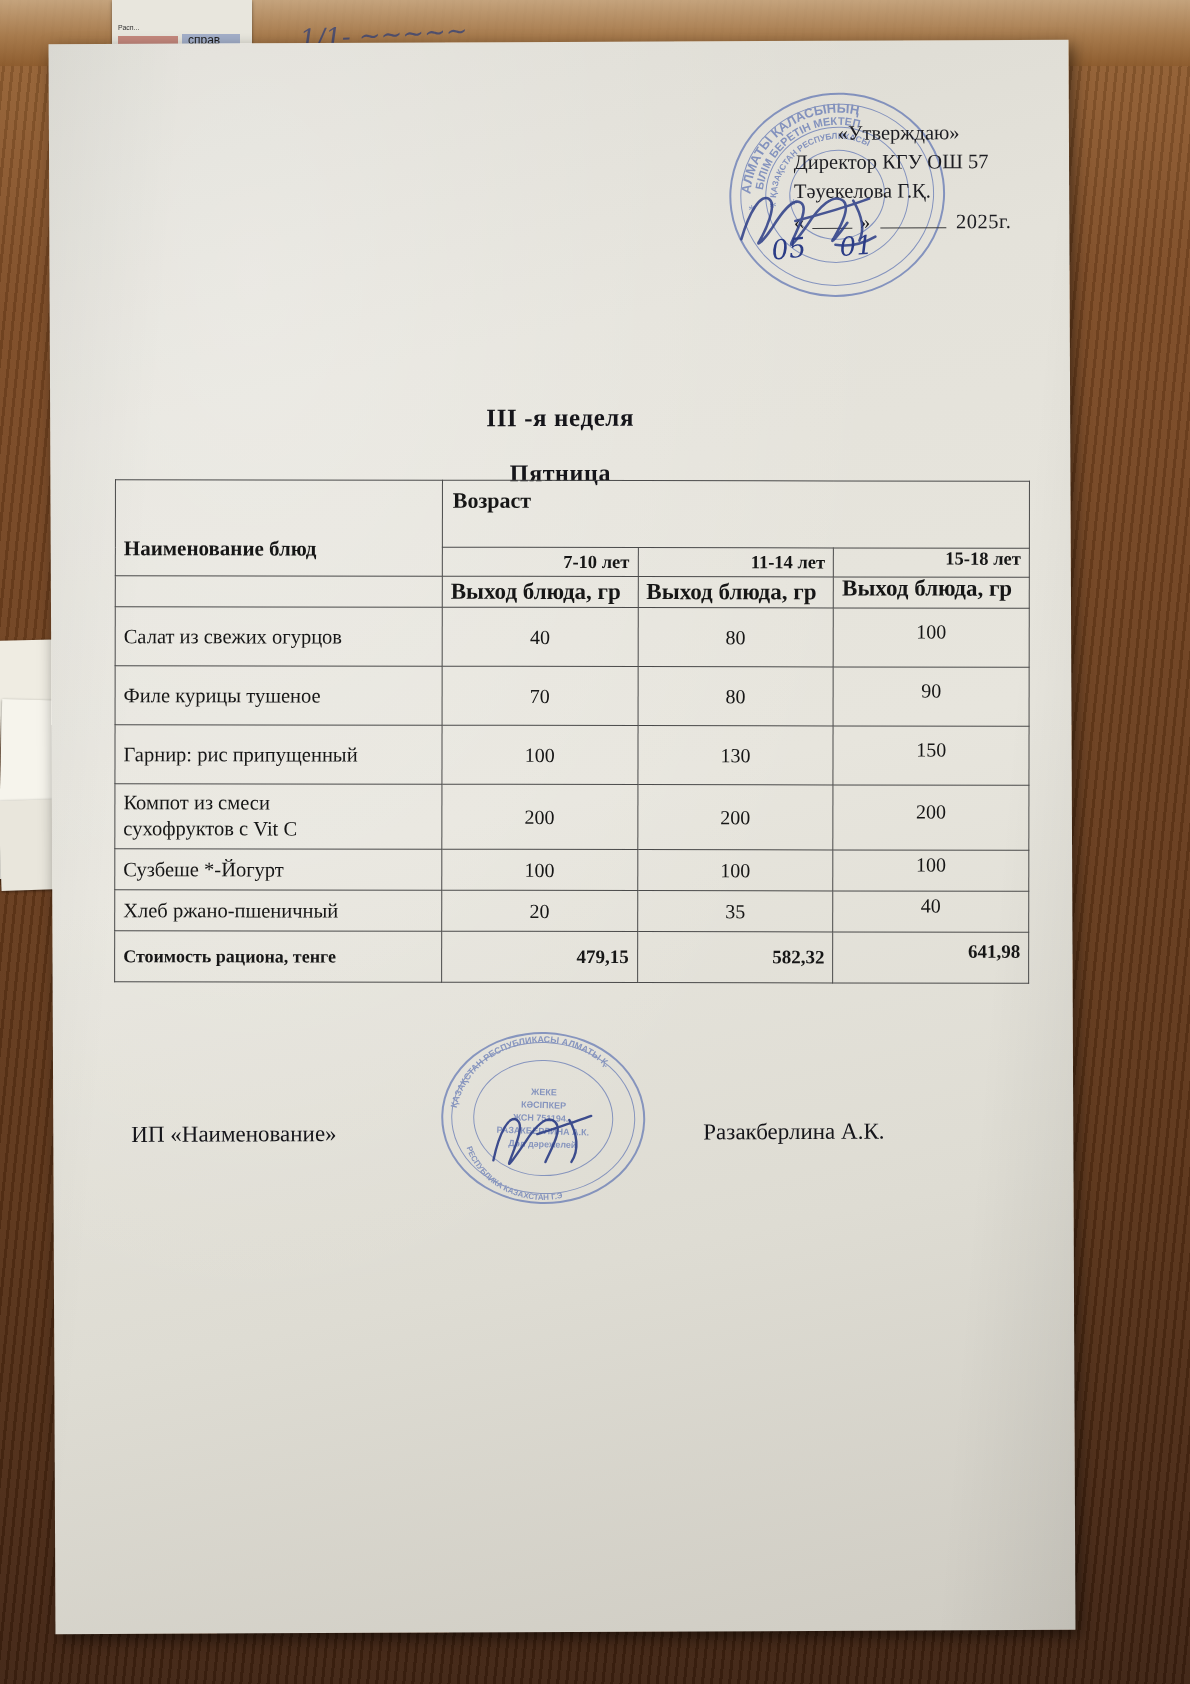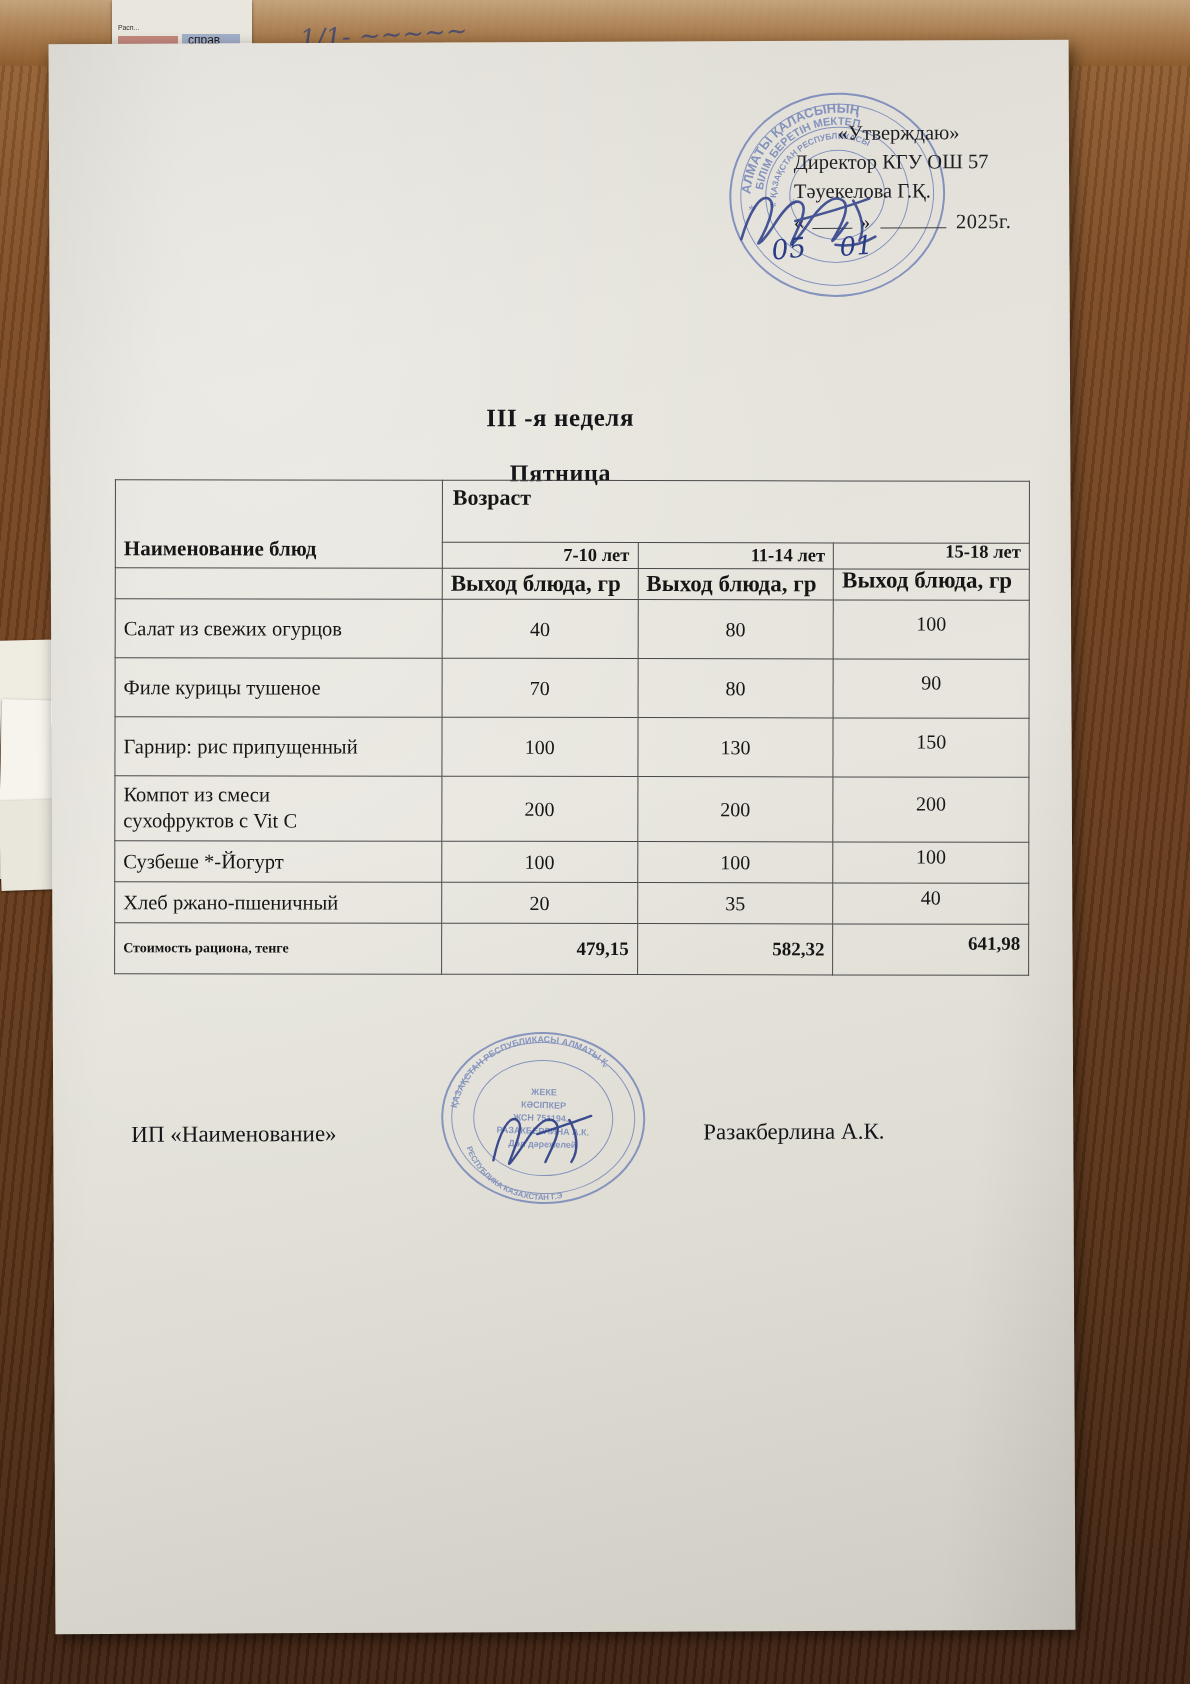--- a/index.html
+++ b/index.html
@@ -126,29 +126,29 @@
   }
   #menu-table td,#menu-table th{
     border:1.4px solid #4a4a4a;
     padding:3px 8px;
     vertical-align:middle;
     font-weight:normal;
     background:transparent;
   }
   #menu-table .c-name{width:332px;text-align:left;}
   #menu-table .c-val{width:193px;text-align:center;}
-  #menu-table .hdr-name{font-weight:bold;font-size:21px;padding-bottom:6px;height:78px;vertical-align:bottom;}
+  #menu-table .hdr-name{font-weight:bold;font-size:21px;padding-bottom:14px;height:78px;vertical-align:bottom;}
   #menu-table .hdr-age{font-weight:bold;font-size:22px;text-align:left;padding:4px 8px 30px 10px;}
   #menu-table .sub-age{font-weight:bold;font-size:18.5px;text-align:right;padding:2px 8px;}
   #menu-table .sub-out{font-weight:bold;font-size:23px;text-align:left;padding:2px 8px;margin-top:13px;}
   #menu-table .dish{height:52px;font-size:20.5px;}
   #menu-table .dish.two-line{height:58px;line-height:1.25;}
   #menu-table .dish.short{height:34px;}
   #menu-table .num{text-align:center;font-size:20px;}
-  #menu-table .total-label{font-weight:bold;font-size:14px;height:44px;}
+  #menu-table .total-label{font-weight:bold;font-size:18px;height:44px;}
   #menu-table .total-val{font-weight:bold;font-size:19px;text-align:right;}
 
   
   .skew-a{position:relative;top:-4px;}
   .skew-b{position:relative;top:-6px;}
 
   
   #footer-row{
     position:absolute;left:0;right:0;top:1078px;height:40px;
   }

